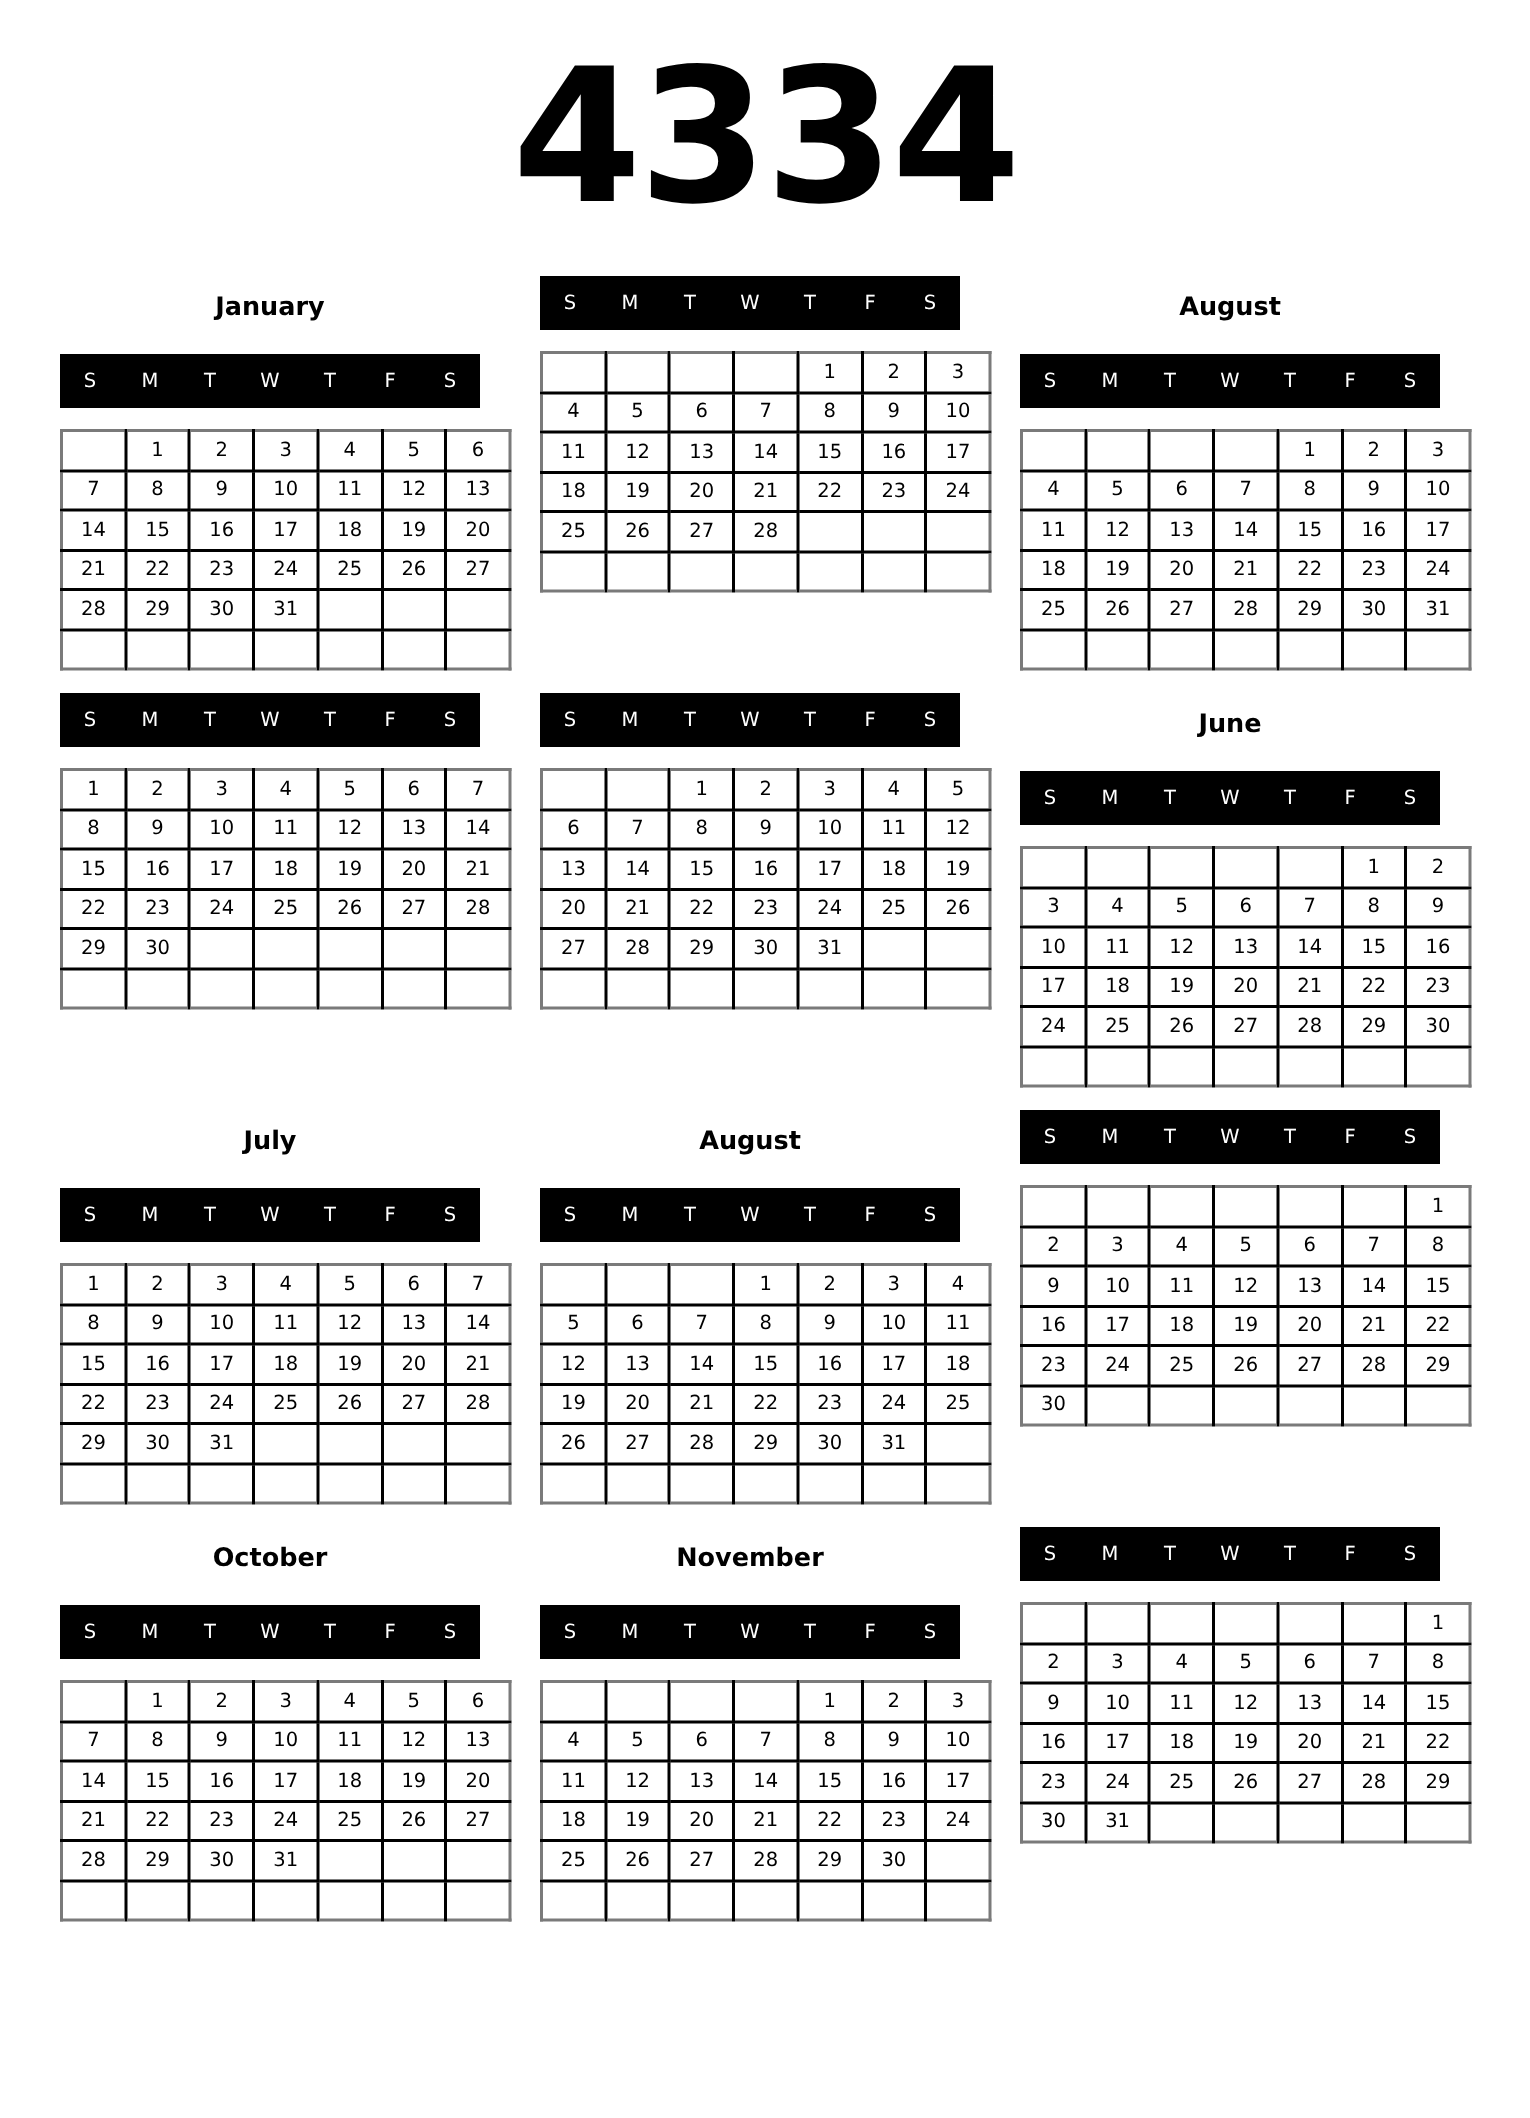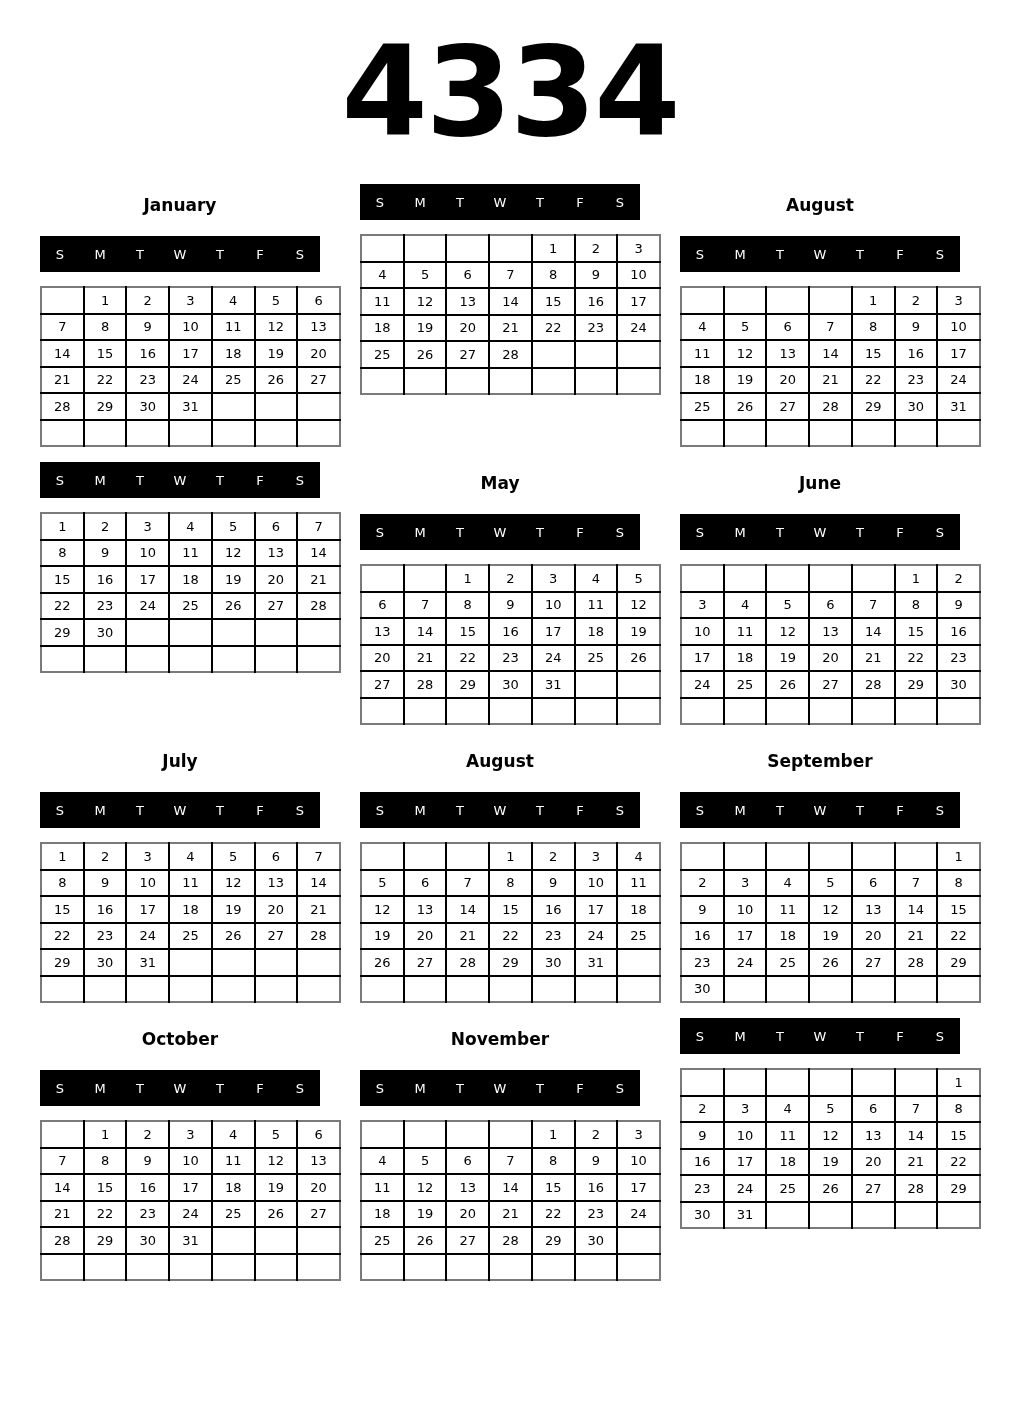--- a/index.html
+++ b/index.html
@@ -362,21 +362,20 @@
               <td></td>
               <td></td>
               <td></td>
               <td></td>
             </tr>
           </tbody>
     </table>
   </section>
 
   <section class="month">
-    <h2 class="month-name">May</h2>
     <div class="day-header">
           <span>S</span>
           <span>M</span>
           <span>T</span>
           <span>W</span>
           <span>T</span>
           <span>F</span>
           <span>S</span>
         </div>
     <table class="month-table">
@@ -646,21 +645,20 @@
               <td></td>
               <td></td>
               <td></td>
               <td></td>
             </tr>
           </tbody>
     </table>
   </section>
 
   <section class="month">
-    <h2 class="month-name">September</h2>
     <div class="day-header">
           <span>S</span>
           <span>M</span>
           <span>T</span>
           <span>W</span>
           <span>T</span>
           <span>F</span>
           <span>S</span>
         </div>
     <table class="month-table">

